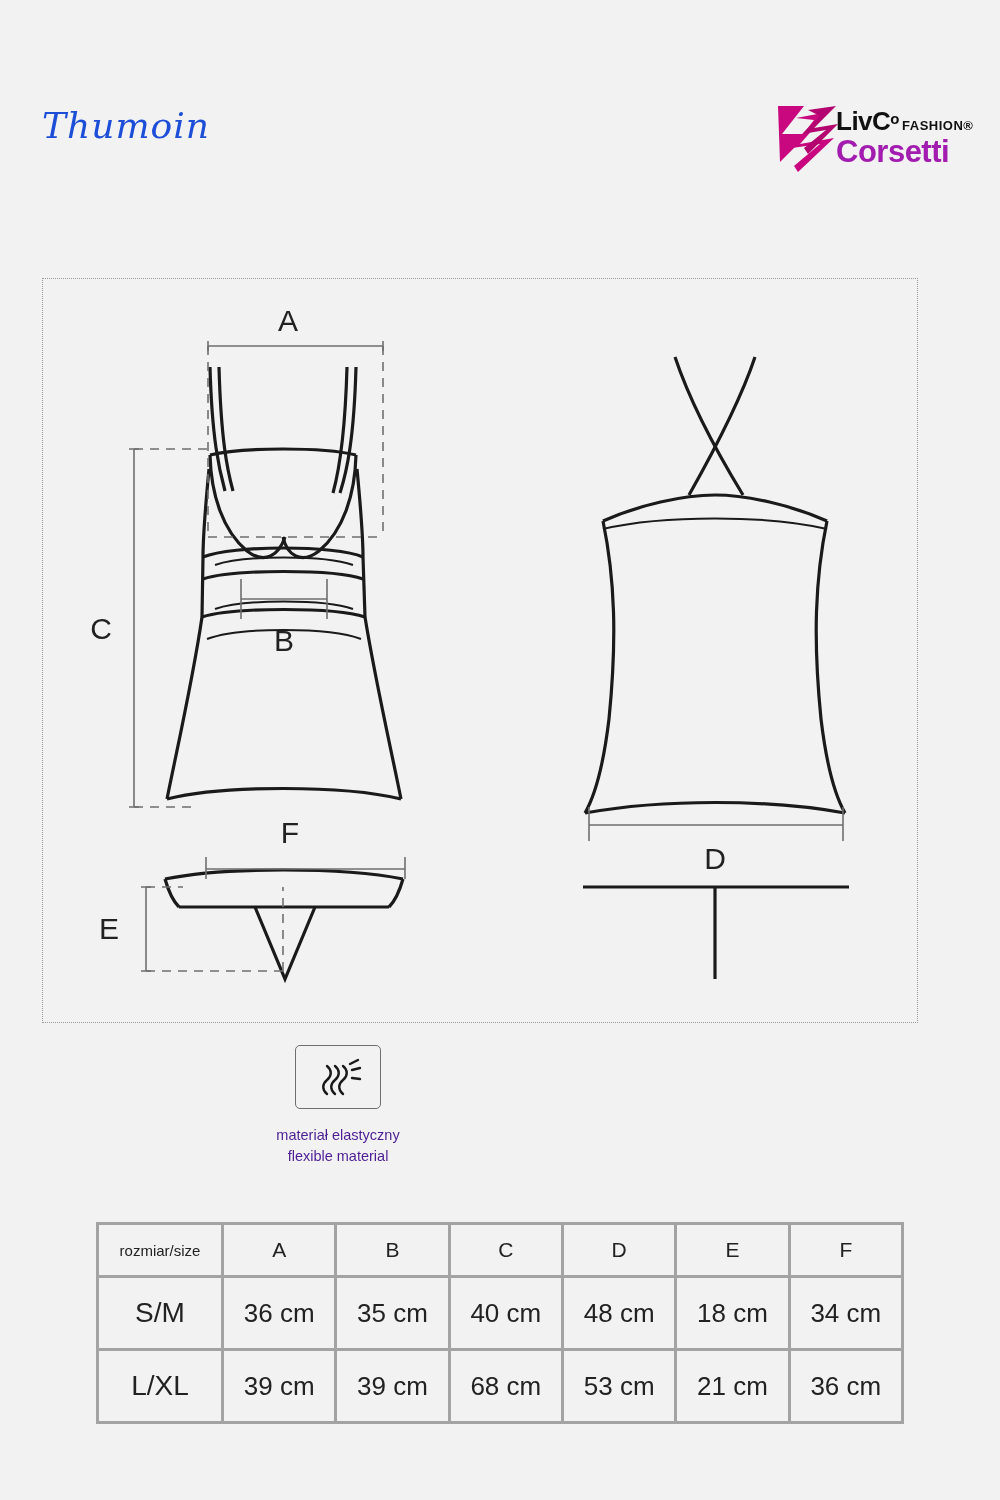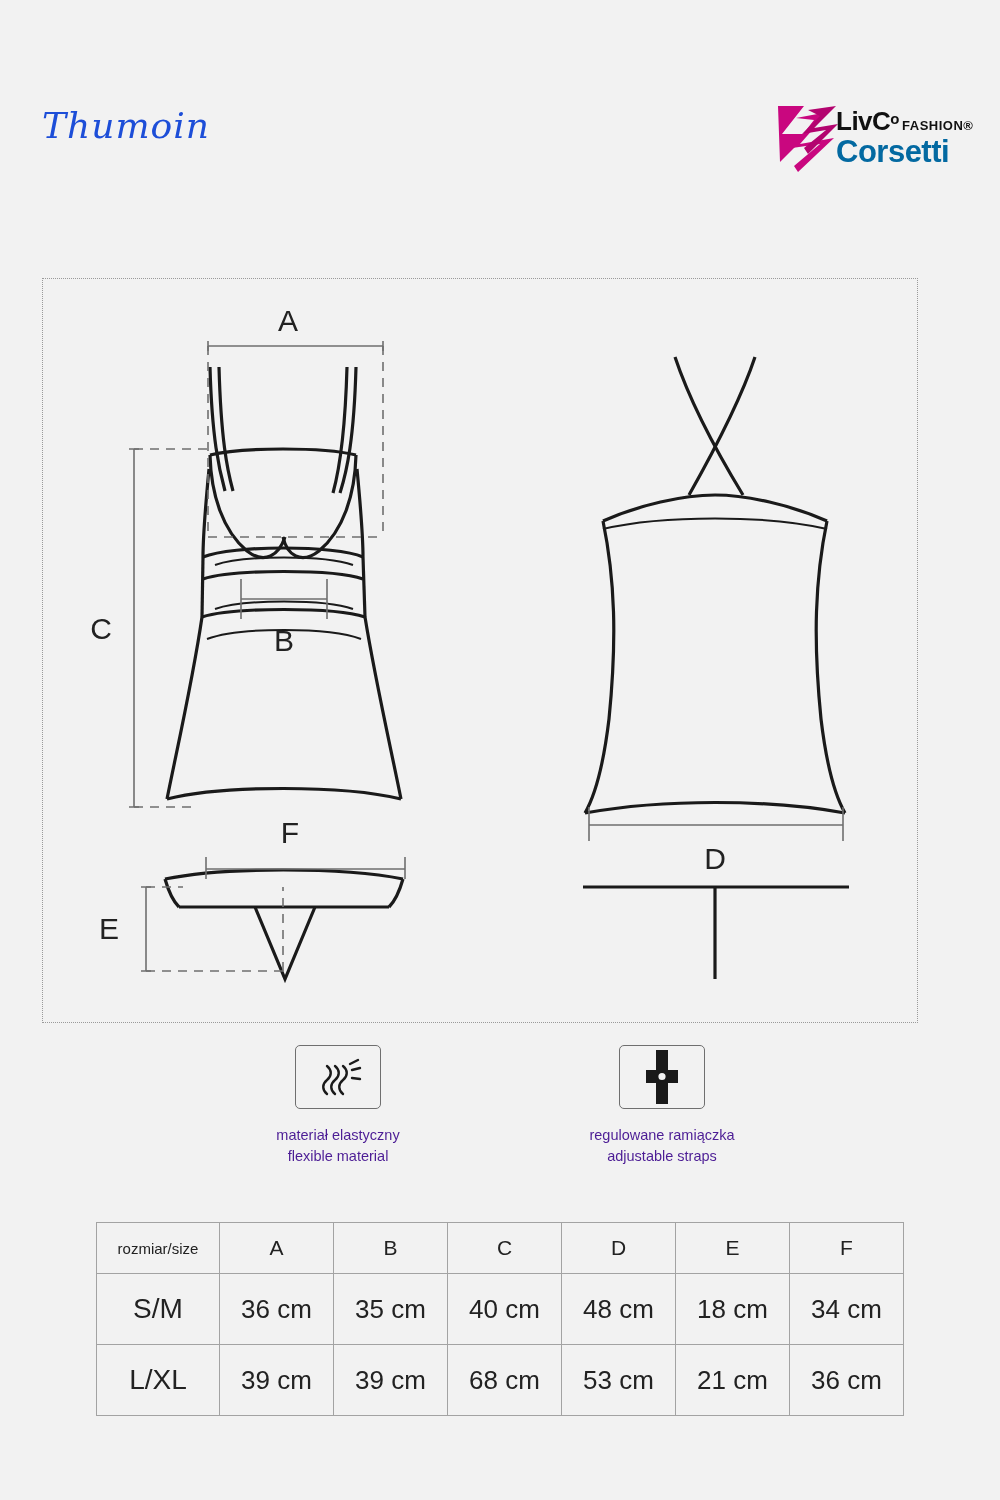--- a/index.html
+++ b/index.html
@@ -69,21 +69,21 @@
     font-size: 13px;
     font-weight: bold;
     letter-spacing: 0.5px;
     color: #111;
     margin-left: 3px;
   }
   .logo-line2 {
     font-family: "Liberation Sans", sans-serif;
     font-weight: bold;
     font-size: 31px;
-    color: #0369a1;
+    color: #a21caf;
     letter-spacing: -0.5px;
     margin-top: 2px;
   }
 
   
   .diagram-panel {
     position: absolute;
     left: 42px;
     top: 278px;
     width: 876px;
@@ -130,21 +130,21 @@
     left: 96px;
     top: 1222px;
     width: 808px;
   }
   table.size-table {
     border-collapse: collapse;
     width: 808px;
     table-layout: fixed;
   }
   table.size-table td, table.size-table th {
-    border: 1px solid #a3a3a3;
+    border: 3px solid #a3a3a3;
     text-align: center;
     font-weight: normal;
     color: #222;
   }
   table.size-table thead th {
     height: 48px;
     font-size: 21px;
   }
   table.size-table thead th.hdr-label {
     font-size: 15px;
@@ -282,31 +282,20 @@
           <path d="M39 20 C 44 24, 44 30, 39 34 C 34 38, 34 44, 39 48"></path>
           <path d="M47 20 C 52 24, 52 30, 47 34 C 42 38, 42 44, 47 48"></path>
           <path d="M54 18 L62 14 M56 24 L64 22 M56 32 L64 33"></path>
         </g>
       </svg>
     </div>
     <div class="icon-caption">materiał elastyczny
 flexible material</div>
   </div>
 
-  <div class="icon-block" id="icon-straps">
-    <div class="icon-box">
-      <svg width="84" height="62" viewBox="0 0 84 62">
-        <rect x="36" y="4" width="12" height="54" fill="#1a1a1a"></rect>
-        <rect x="26" y="24" width="32" height="13" fill="#1a1a1a"></rect>
-        <circle cx="42" cy="30.5" r="4.6" fill="#f2f2f2" stroke="#1a1a1a" stroke-width="2"></circle>
-      </svg>
-    </div>
-    <div class="icon-caption">regulowane ramiączka
-adjustable straps</div>
-  </div>
 
 </div>
 
 <div class="size-table-wrap">
   <table class="size-table">
     <thead>
       <tr>
         <th class="hdr-label">rozmiar/size</th>
         <th>A</th>
         <th>B</th>

